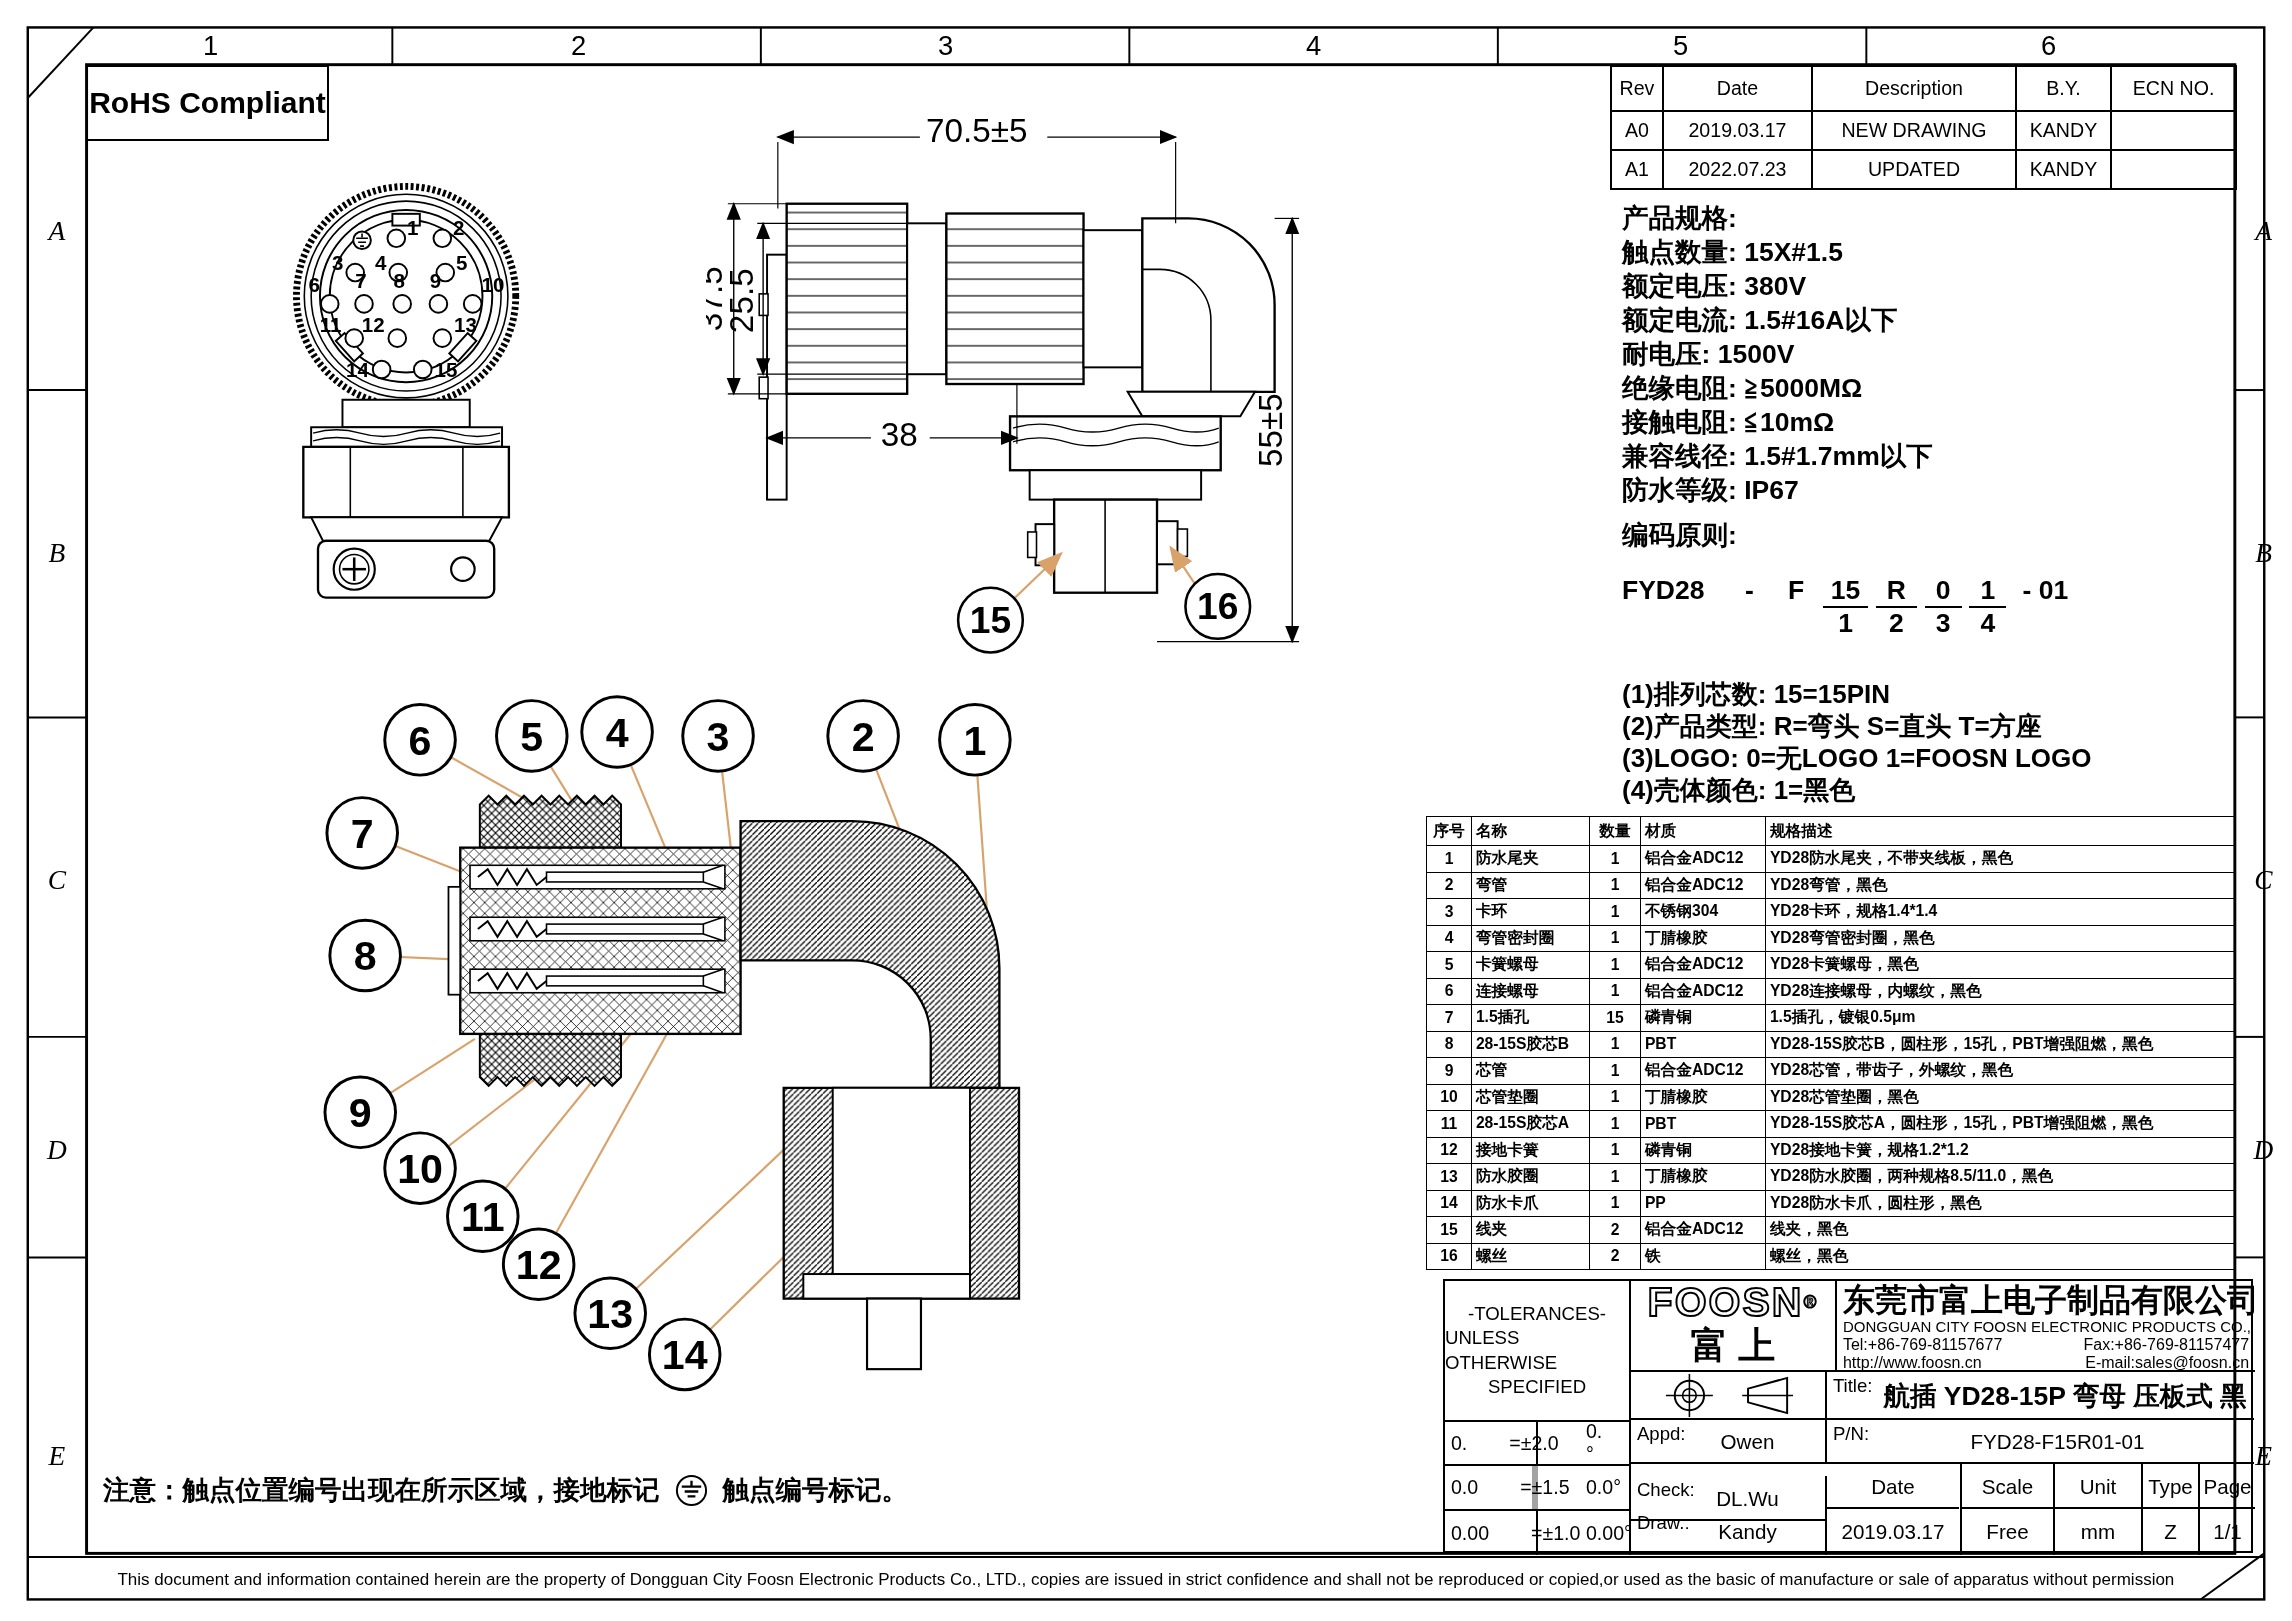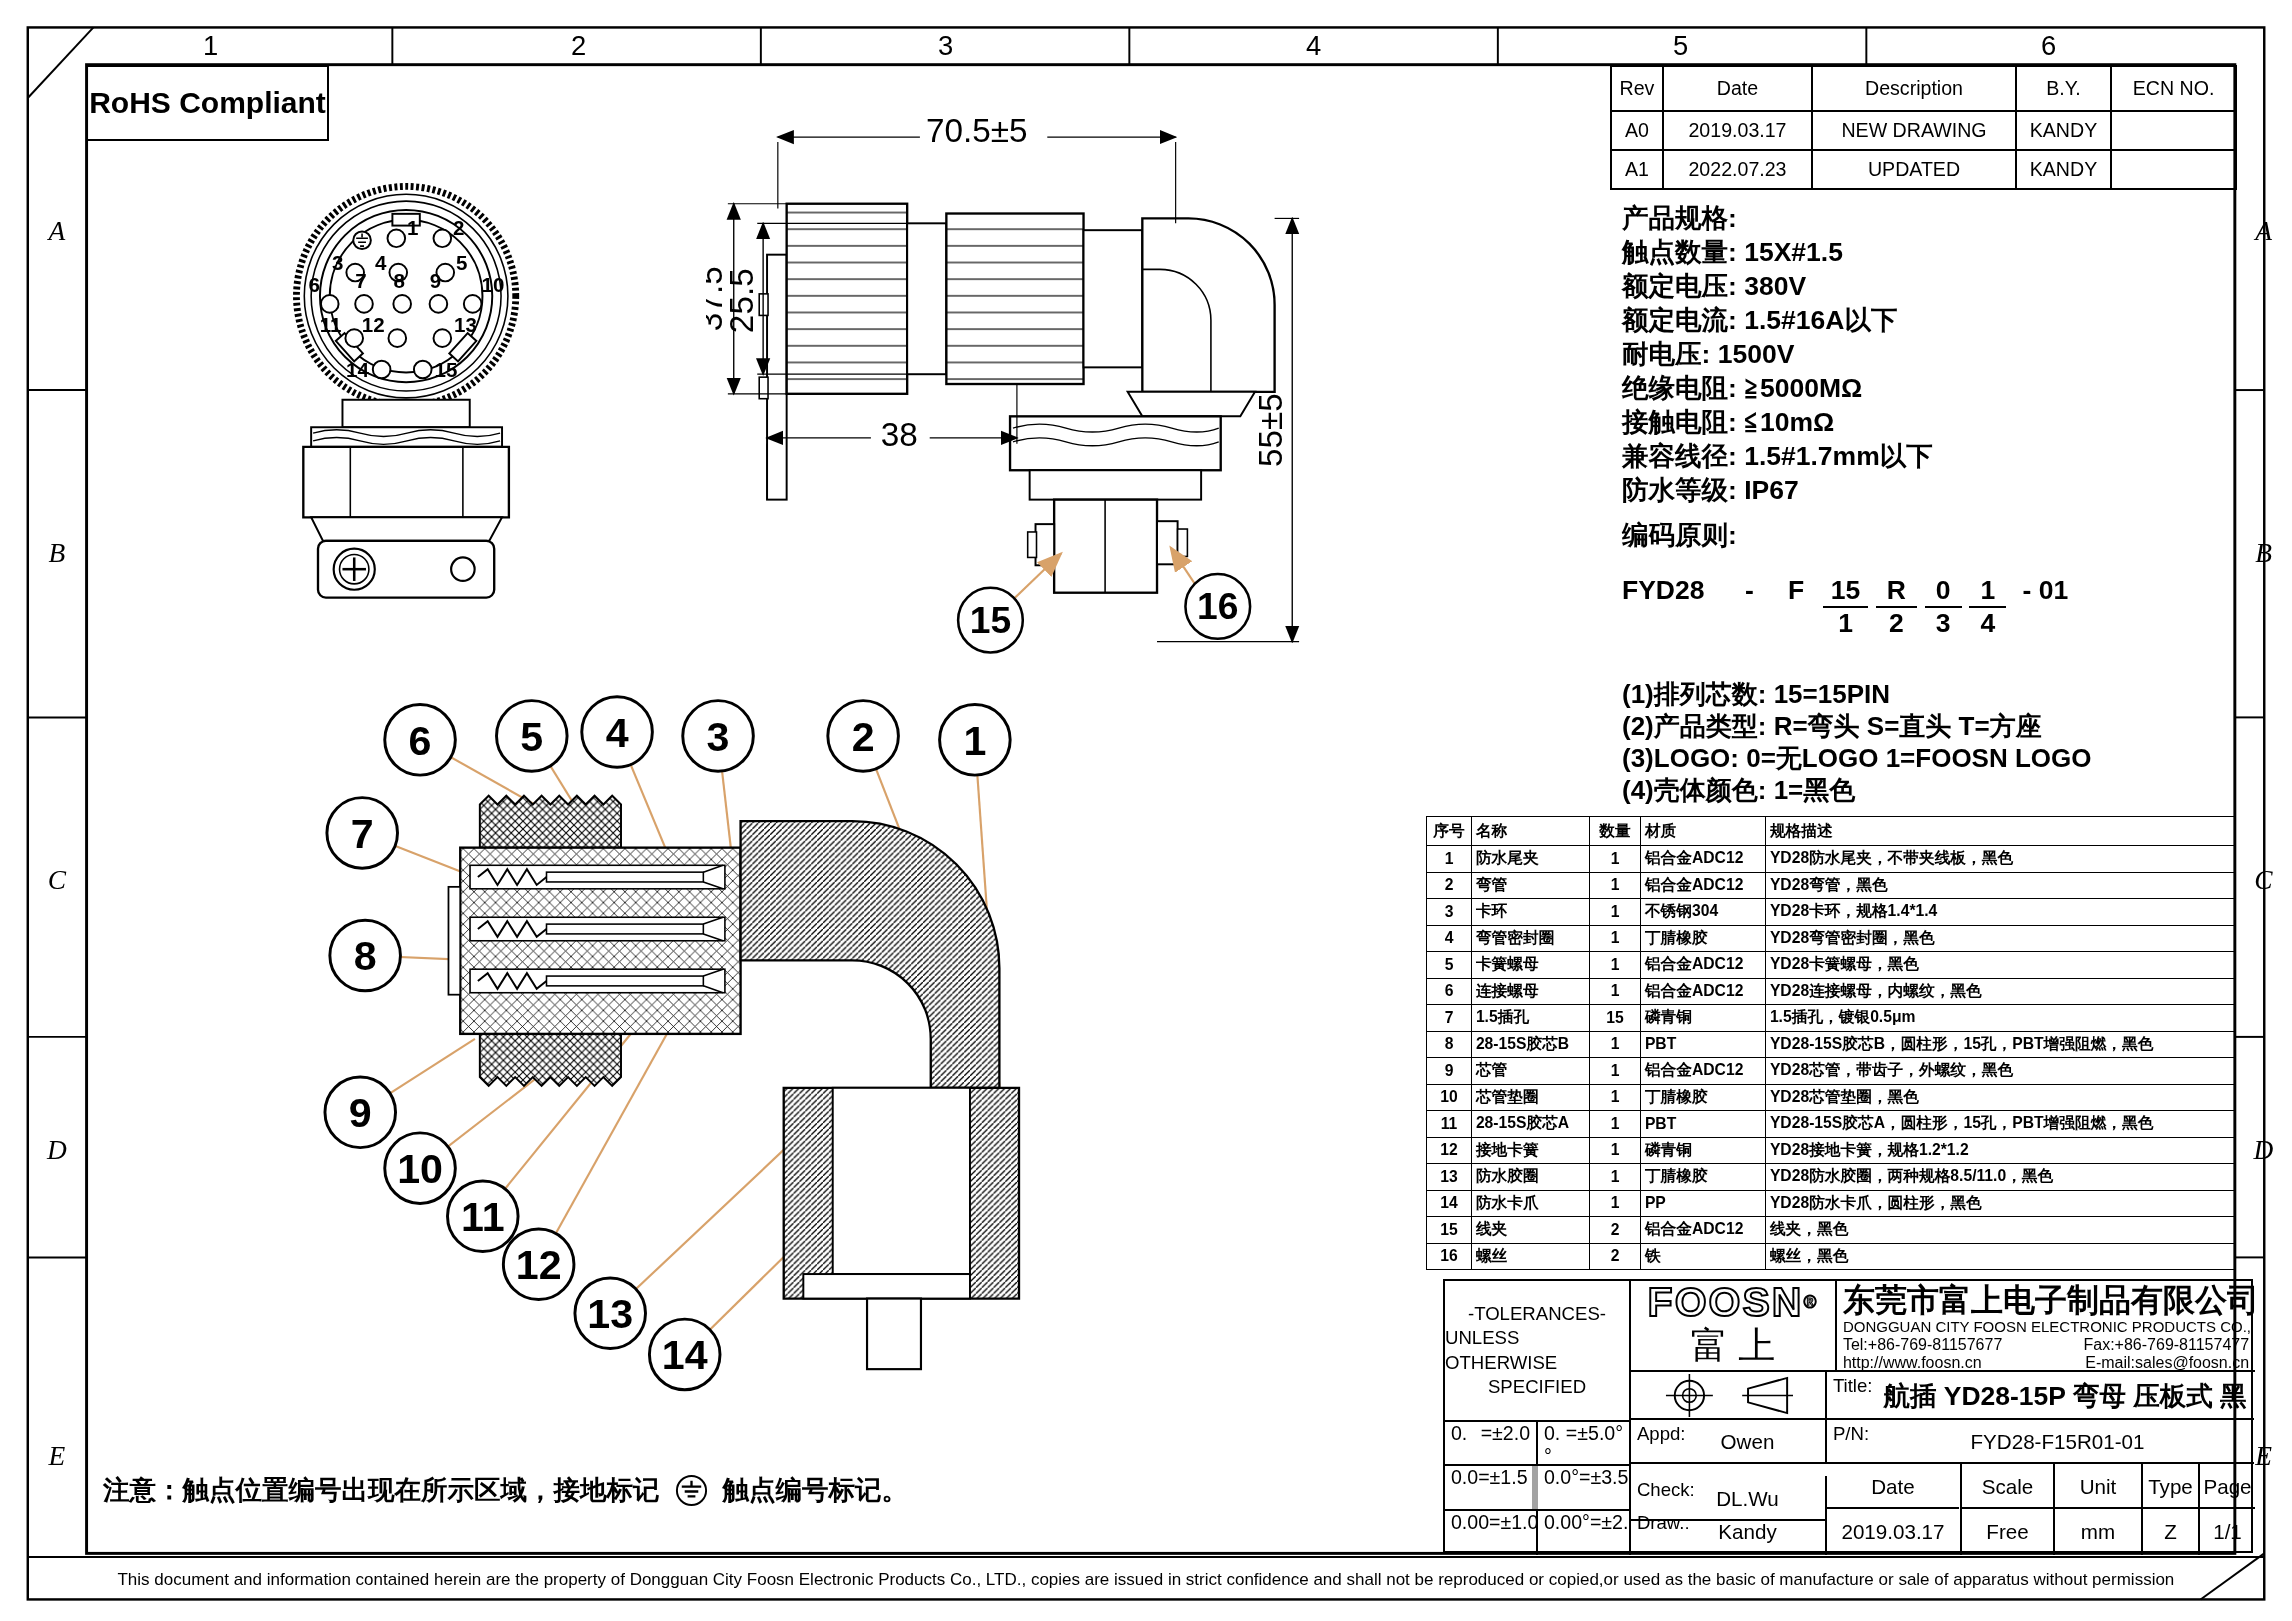--- a/index.html
+++ b/index.html
@@ -20,21 +20,21 @@
   .cell{position:absolute;box-sizing:border-box;overflow:hidden;}
   .b-r{border-right:2px solid #000;} .b-b{border-bottom:2px solid #000;} .b-l{border-left:2px solid #000;} .b-t{border-top:2px solid #000;}
   .specs{position:absolute;left:1622px;top:201px;font-size:26.5px;font-weight:bold;line-height:34px;white-space:nowrap;}
   .coding{position:absolute;left:1622px;top:517px;font-size:26.5px;font-weight:bold;white-space:nowrap;}
   .codeseg{display:inline-block;text-align:center;}
   .u{border-bottom:2.9px solid #000;}
   .cnotes{line-height:32px;font-size:26px;}
   .note-line{position:absolute;left:103px;top:1472px;font-size:26.5px;font-weight:bold;display:flex;align-items:center;gap:14px;white-space:nowrap;}
   .disclaimer{position:absolute;left:27.4px;top:1556px;width:2237px;height:43px;line-height:43px;text-align:center;font-size:17px;border-top:2.5px solid #000;box-sizing:border-box;white-space:nowrap;}
   .lbl{font-size:18.6px;} .val{font-size:20.6px;}
-  .flexrow{display:flex;align-items:flex-start;}
+  .flexrow{display:flex;align-items:center;gap:42px;}
   svg text{font-family:"Liberation Sans",sans-serif;}
 </style>
 </head>
 <body>
 
 <div class="sheet">
 
   <svg class="abs" style="left:0;top:0" width="2293" height="1621" viewBox="0 0 2339 1654">
     <rect x="28" y="28" width="2282" height="1604" fill="none" stroke="#000" stroke-width="2.5"></rect>
     <rect x="88" y="66" width="2192" height="1519" fill="none" stroke="#000" stroke-width="3"></rect>
@@ -559,21 +559,21 @@
           <span>0.00°</span>
             <span>=±2.0°</span>
         </div>
       </div>
     </div>
 
     <div class="cell b-r b-b" style="left:186px;top:0;width:206px;height:91px;text-align:center">
       <div style="font-size:41px;font-weight:bold;letter-spacing:2px;line-height:43px;color:#fff;-webkit-text-stroke:2px #000;text-shadow:0 0 0 #000">
         <span>FOOSN</span><span style="font-size:17.6px;vertical-align:top;-webkit-text-stroke:1px #000">®</span>
       </div>
-      <div style="font-size:37px;font-weight:normal;line-height:43px">富 上</div>
+      <div style="font-size:37px;font-weight:bold;line-height:43px">富 上</div>
     </div>
 
     <div class="cell b-b" style="left:392px;top:0;width:418px;height:91px;padding:2px 5.9px">
       <div style="font-size:32px;font-weight:bold;white-space:nowrap;line-height:35px">东莞市富上电子制品有限公司</div>
       <div style="font-size:15px;white-space:nowrap;line-height:17.6px">DONGGUAN  CITY  FOOSN  ELECTRONIC  PRODUCTS  CO.,  LTD</div>
       <div class="flexrow" style="justify-content:space-between;font-size:16px;line-height:18.6px">
         <span>Tel:+86-769-81157677</span>
         <span>Fax:+86-769-81157477</span>
       </div>
       <div class="flexrow" style="justify-content:space-between;font-size:16px;line-height:18.6px">

